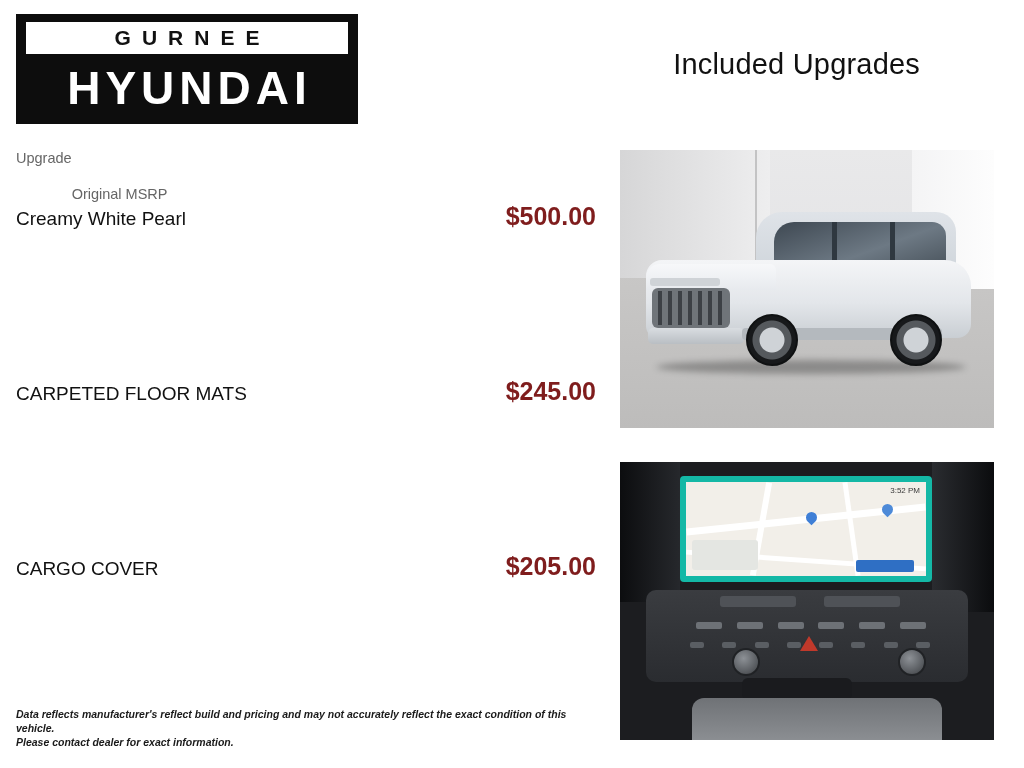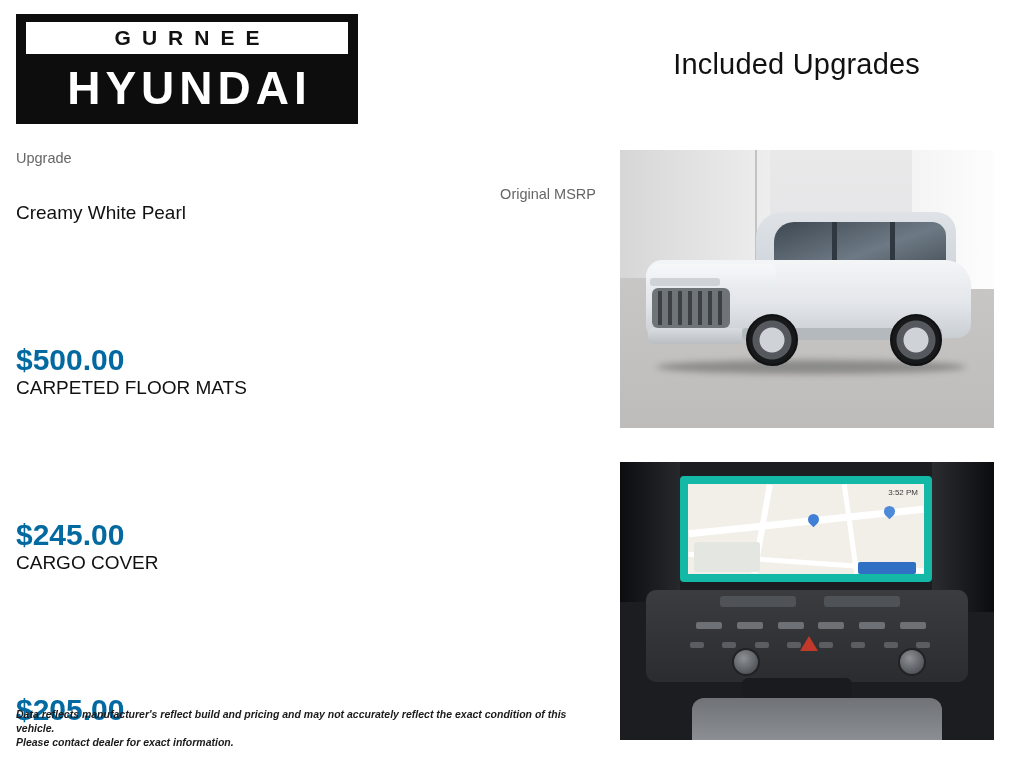--- a/index.html
+++ b/index.html
@@ -77,45 +77,43 @@
 
   
   .table {
     position: absolute;
     left: 16px;
     top: 150px;
     width: 580px;
   }
   .table-head {
     display: flex;
-    justify-content: space-between;
     align-items: flex-start;
     color: #666666;
     font-size: 14.5px;
   }
   .col-upgrade { text-align: left; }
   .col-msrp { text-align: right; margin-top: 36px; }
 
   .row {
     display: flex;
     justify-content: space-between;
     align-items: baseline;
     height: 175px;
-    flex-direction: column;
   }
   .row:first-of-type { padding-top: 89px; }
   .row-name {
     font-size: 19px;
     color: #111111;
     white-space: nowrap;
   }
   .row-price {
-    font-size: 30px;
+    font-size: 25px;
     font-weight: bold;
-    color: #0369a1;
+    color: #7f1d1d;
     text-align: right;
     white-space: nowrap;
   }
 
   
   .disclaimer {
     position: absolute;
     left: 16px;
     top: 707px;
     width: 580px;
@@ -212,21 +210,21 @@
   .wheel.rear { left: 244px; }
   .suv-shadow {
     position: absolute; left: 10px; top: 158px; width: 310px; height: 14px;
     background: rgba(0,0,0,0.28); border-radius: 50%; filter: blur(3px);
   }
 
   
   .int-bg { position: absolute; inset: 0; background: #1c1d20; }
   .int-screen {
     position: absolute; left: 60px; top: 14px; width: 252px; height: 106px;
-    background: #f2efe9; border: 8px solid #14b8a6; border-radius: 4px;
+    background: #f2efe9; border: 6px solid #14b8a6; border-radius: 4px;
     overflow: hidden;
   }
   .int-screen .road {
     position: absolute; background: #ffffff;
   }
   .int-screen .road.r1 { left: 0; top: 34px; width: 100%; height: 7px; transform: rotate(-6deg); }
   .int-screen .road.r2 { left: 30%; top: 0; width: 6px; height: 100%; transform: rotate(10deg); }
   .int-screen .road.r3 { left: 68%; top: 0; width: 5px; height: 100%; transform: rotate(-8deg); }
   .int-screen .road.r4 { left: 0; top: 76px; width: 100%; height: 5px; transform: rotate(4deg); }
   .int-screen .park {

